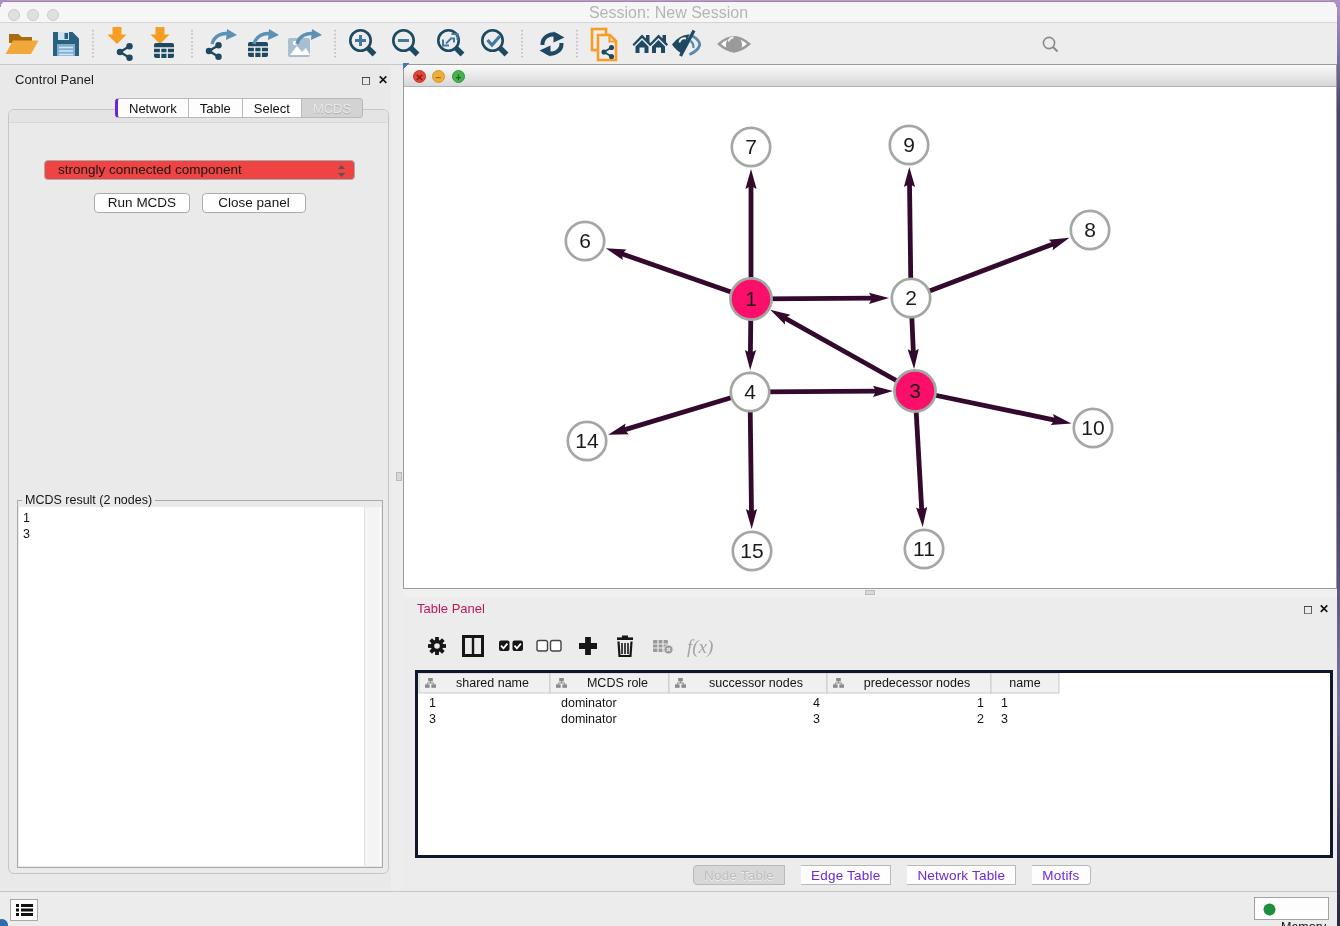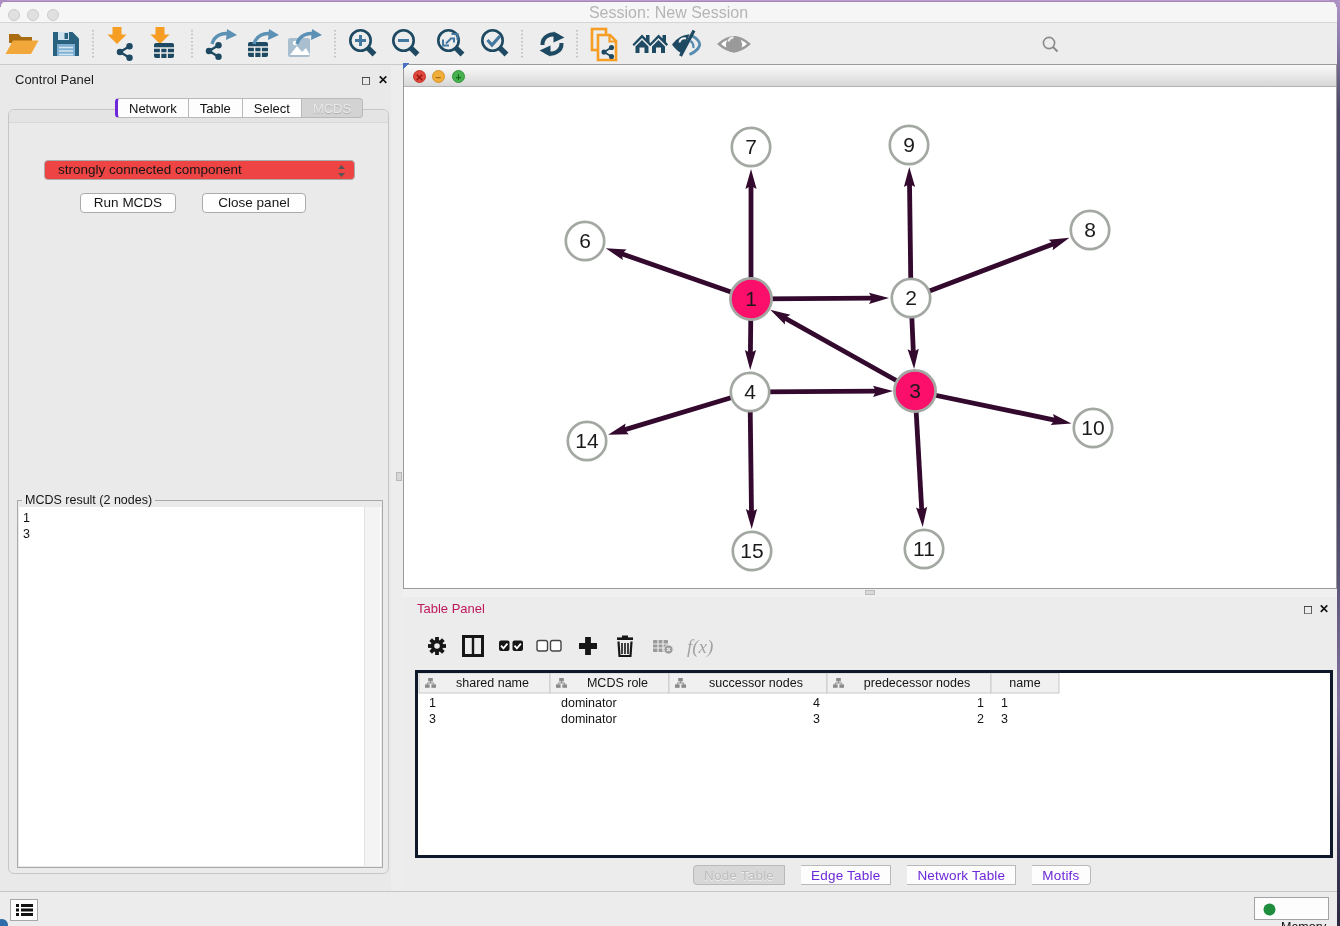--- a/index.html
+++ b/index.html
@@ -207,21 +207,21 @@
   <div class="fico" style="left:378px;font-weight:bold;">✕</div>
   <div class="abs" id="cptabs">
     <div class="cptab first">Network</div>
       <div class="cptab">Table</div>
       <div class="cptab">Select</div>
       <div class="cptab sel">MCDS</div>
   </div>
   <div class="abs" id="combo">strongly connected component<svg class="abs" style="right:7px;top:2px" width="11" height="16" viewBox="0 0 11 16">
         <path d="M2 6 L5.5 2 L9 6 Z M2 10 L5.5 14 L9 10 Z" fill="#555"></path>
       </svg></div>
-  <div class="btn" style="left:80px;width:96px;">Run MCDS</div>
+  <div class="btn" style="left:94px;width:96px;">Run MCDS</div>
   <div class="btn" style="left:202px;width:104px;">Close panel</div>
   <div class="abs" id="groupbox"></div>
   <div class="abs" id="gbwhite"></div>
   <div class="abs" id="gbscroll"></div>
   <div class="abs" id="gblabel">MCDS result (2 nodes)</div>
   <div class="abs" id="gbtext">1<br>3</div>
 </div>
 <div class="abs" id="vsplit"></div>
 <div class="abs" id="vshandle"></div>
 <div class="abs" id="netwin">

